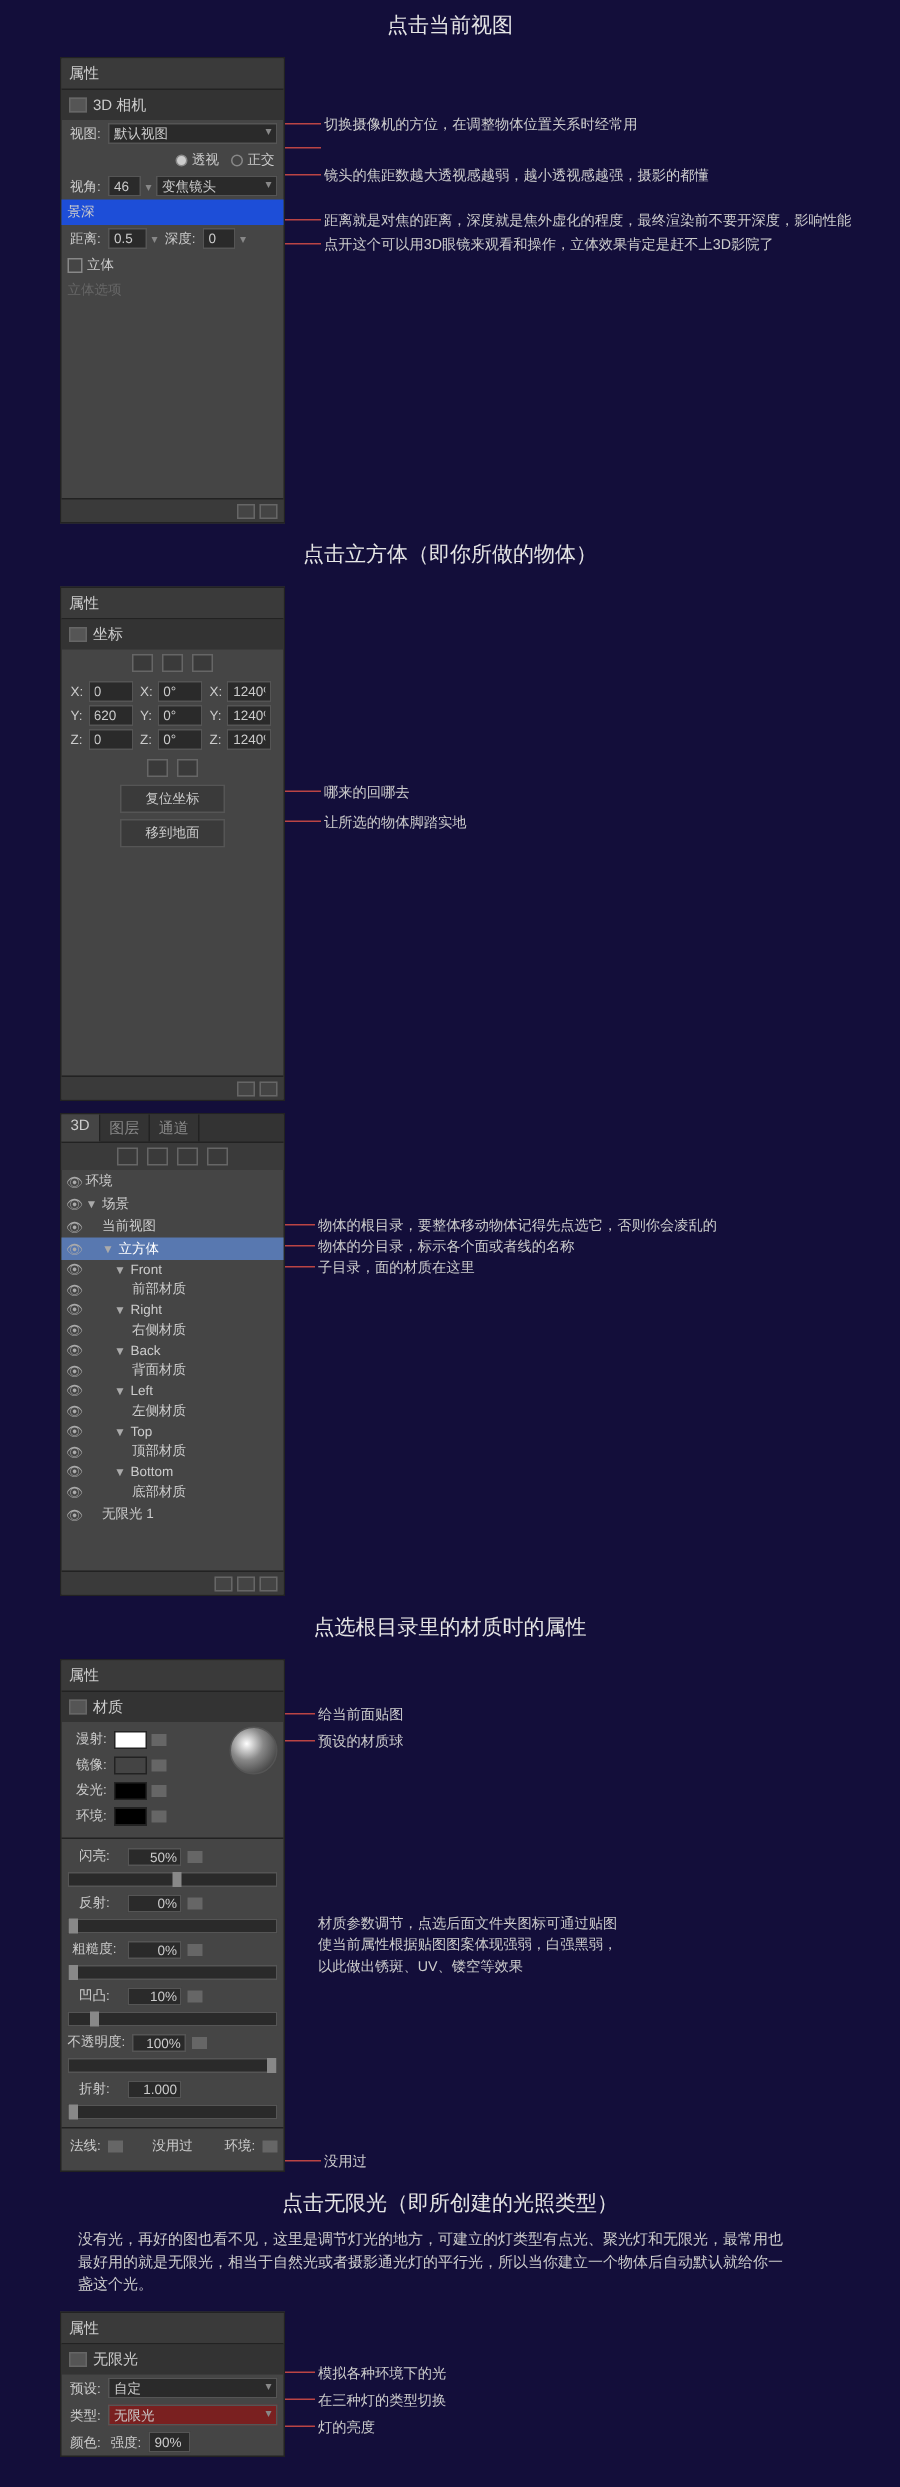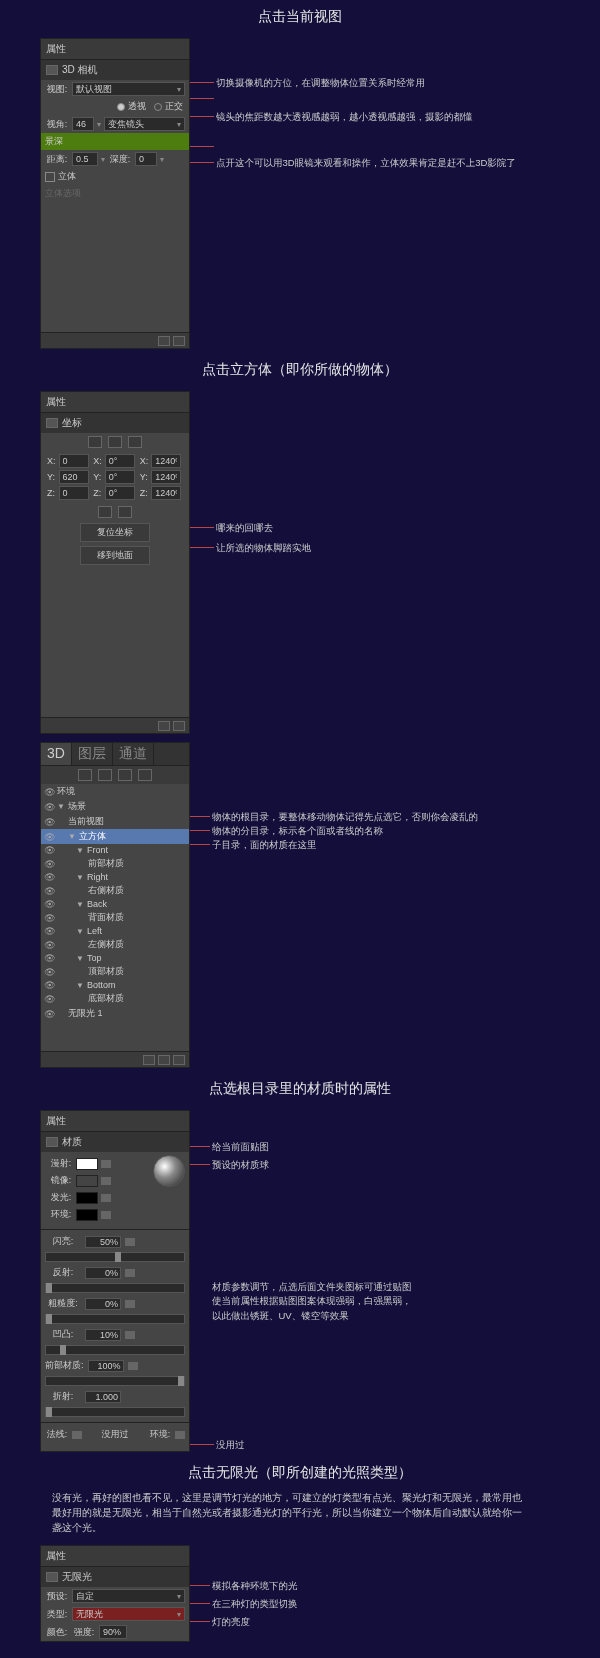--- a/index.html
+++ b/index.html
@@ -5,21 +5,21 @@
 *{box-sizing:border-box;margin:0;padding:0;font-family:"Microsoft YaHei",sans-serif}
 body{background:#130e3a;width:600px;color:#aaa;font-size:10px}
 .section-title{color:#e5e5e5;font-size:14px;text-align:center;padding:8px 0}
 .panel{background:#454545;border:1px solid #222;margin:4px 0 4px 40px;width:150px;position:relative}
 .panel-header{background:#3a3a3a;border-bottom:1px solid #222;padding:3px 5px;font-size:10px;color:#ccc}
 .panel-sub{background:#333;padding:3px 5px;font-size:10px;color:#ccc;display:flex;align-items:center;gap:4px}
 .icon-sm{display:inline-block;width:12px;height:10px;background:#555;border:1px solid #666}
 .row{display:flex;align-items:center;padding:2px 4px;gap:3px;font-size:9px;color:#ccc}
 .lbl{min-width:24px;text-align:center}
 .input{background:#2a2a2a;border:1px solid #555;color:#ccc;height:14px;padding:0 3px;font-size:9px;flex:1}
-.dropdown{background:#2a2a2a;border:1px solid #555;height:14px;display:flex;align-items:center;justify-content:space-between;padding:0 3px;flex:1;color:#ccc;font-size:9px}
+.dropdown{background:#2a2a2a;border:1px solid #555;height:14px;display:flex;align-items:flex-start;justify-content:space-between;padding:0 3px;flex:1;color:#ccc;font-size:9px}
 .chev{color:#888;font-size:8px}
 .radio-group{display:flex;gap:8px;padding:2px 6px}
 .radio{display:flex;align-items:center;gap:3px;font-size:9px;color:#ccc}
 .radio-dot{width:8px;height:8px;border-radius:50%;border:1px solid #888;display:inline-block}
 .radio-dot.on{background:#ccc}
 .btn{background:#3a3a3a;border:1px solid #555;color:#ccc;font-size:9px;padding:2px 8px;display:inline-block;text-align:center}
 .checkbox{width:10px;height:10px;border:1px solid #888;display:inline-block}
 .panel-footer{background:#3a3a3a;border-top:1px solid #222;height:16px;display:flex;justify-content:flex-end;align-items:center;gap:3px;padding:0 4px}
 .foot-icon{width:12px;height:10px;border:1px solid #666;background:#444}
 .annot{position:absolute;color:#ccc;font-size:9.5px;white-space:nowrap}
@@ -31,21 +31,21 @@
 .indent{display:inline-block}
 .tri{font-size:8px;color:#aaa}
 .swatch{width:22px;height:12px;border:1px solid #222;display:inline-block}
 .slider-row{display:flex;align-items:center;gap:4px;padding:2px 4px;font-size:9px;color:#ccc}
 .slider-track{flex:1;height:10px;background:#2a2a2a;border:1px solid #555;position:relative}
 .slider-thumb{position:absolute;width:6px;height:10px;background:#888;top:-1px}
 .val-box{width:36px;background:#2a2a2a;border:1px solid #555;text-align:right;padding:0 2px;height:12px;font-size:9px;color:#ccc}
 .folder-ic{width:10px;height:8px;background:#666;display:inline-block}
 .sphere{width:32px;height:32px;border-radius:50%;background:radial-gradient(circle at 35% 35%,#fff,#888 40%,#222);display:inline-block;border:1px solid #555}
 .tabs{display:flex;background:#333;border-bottom:1px solid #222}
-.tab{padding:2px 6px;font-size:14px;color:#888;border-right:1px solid #222}
+.tab{padding:2px 6px;font-size:10px;color:#888;border-right:1px solid #222}
 .tab.active{background:#454545;color:#ccc}
 .coord-grid{display:grid;grid-template-columns:auto 1fr auto 1fr auto 1fr;gap:2px 3px;padding:3px 6px;font-size:9px;color:#ccc;align-items:center}
 .coord-grid .input{width:30px;flex:none}
 .icon-row{display:flex;justify-content:center;gap:6px;padding:3px}
 .mini-icon{width:14px;height:12px;border:1px solid #666;background:#3a3a3a}
 .desc-text{color:#ccc;font-size:10px;line-height:1.5;padding:0 10px 6px 52px;max-width:540px}
 </style>
 </head>
 <body>
 
@@ -76,21 +76,21 @@
   </div>
   <div class="row">
     <span class="lbl">视角:</span>
     <input class="input" style="width: 22px; flex: 0 0 auto;" value="46">
     <span class="chev">▾</span>
     <div class="dropdown">
           <span>变焦镜头</span>
           <span class="chev">▾</span>
         </div>
   </div>
-  <div class="row" style="background:#4d7c0f">
+  <div class="row" style="background:#1d4ed8">
         <span>景深</span>
       </div>
   <div class="row">
     <span class="lbl">距离:</span>
     <input class="input" style="width: 26px; flex: 0 0 auto;" value="0.5">
         <span class="chev">▾</span>
     <span class="lbl">深度:</span>
     <input class="input" style="width: 22px; flex: 0 0 auto;" value="0">
         <span class="chev">▾</span>
   </div>
@@ -106,20 +106,21 @@
         <span class="foot-icon"></span>
         <span class="foot-icon"></span>
       </div>
 </div>
 <div class="annot-line" style="top:44px;left:190px;width:24px"></div>
     <div class="annot" style="top:39px;left:216px">切换摄像机的方位，在调整物体位置关系时经常用</div>
 <div class="annot-line" style="top:60px;left:190px;width:24px"></div>
 <div class="annot-line" style="top:78px;left:190px;width:24px"></div>
     <div class="annot" style="top:73px;left:216px">镜头的焦距数越大透视感越弱，越小透视感越强，摄影的都懂</div>
 <div class="annot-line" style="top:108px;left:190px;width:24px"></div>
+    <div class="annot" style="top:103px;left:216px">距离就是对焦的距离，深度就是焦外虚化的程度，最终渲染前不要开深度，影响性能</div>
 <div class="annot-line" style="top:124px;left:190px;width:24px"></div>
     <div class="annot" style="top:119px;left:216px">点开这个可以用3D眼镜来观看和操作，立体效果肯定是赶不上3D影院了</div>
 </div>
 
 <div class="section-title">点击立方体（即你所做的物体）</div>
 <div class="wrap">
 <div class="panel">
   <div class="panel-header">属性</div>
   <div class="panel-sub">
         <span class="icon-sm"></span>
@@ -355,21 +356,21 @@
         <span class="lbl" style="min-width:36px">凹凸:</span>
         <span class="val-box">10%</span>
         <span class="folder-ic"></span>
       </div>
   <div class="slider-row">
         <div class="slider-track">
           <div class="slider-thumb" style="left:10%"></div>
         </div>
       </div>
   <div class="slider-row">
-        <span class="lbl" style="min-width:36px">前部材质:</span>
+        <span class="lbl" style="min-width:36px">不透明度:</span>
         <span class="val-box">100%</span>
         <span class="folder-ic"></span>
       </div>
   <div class="slider-row">
         <div class="slider-track">
           <div class="slider-thumb" style="left:calc(100% - 6px)"></div>
         </div>
       </div>
   <div class="slider-row">
         <span class="lbl" style="min-width:36px">折射:</span>

